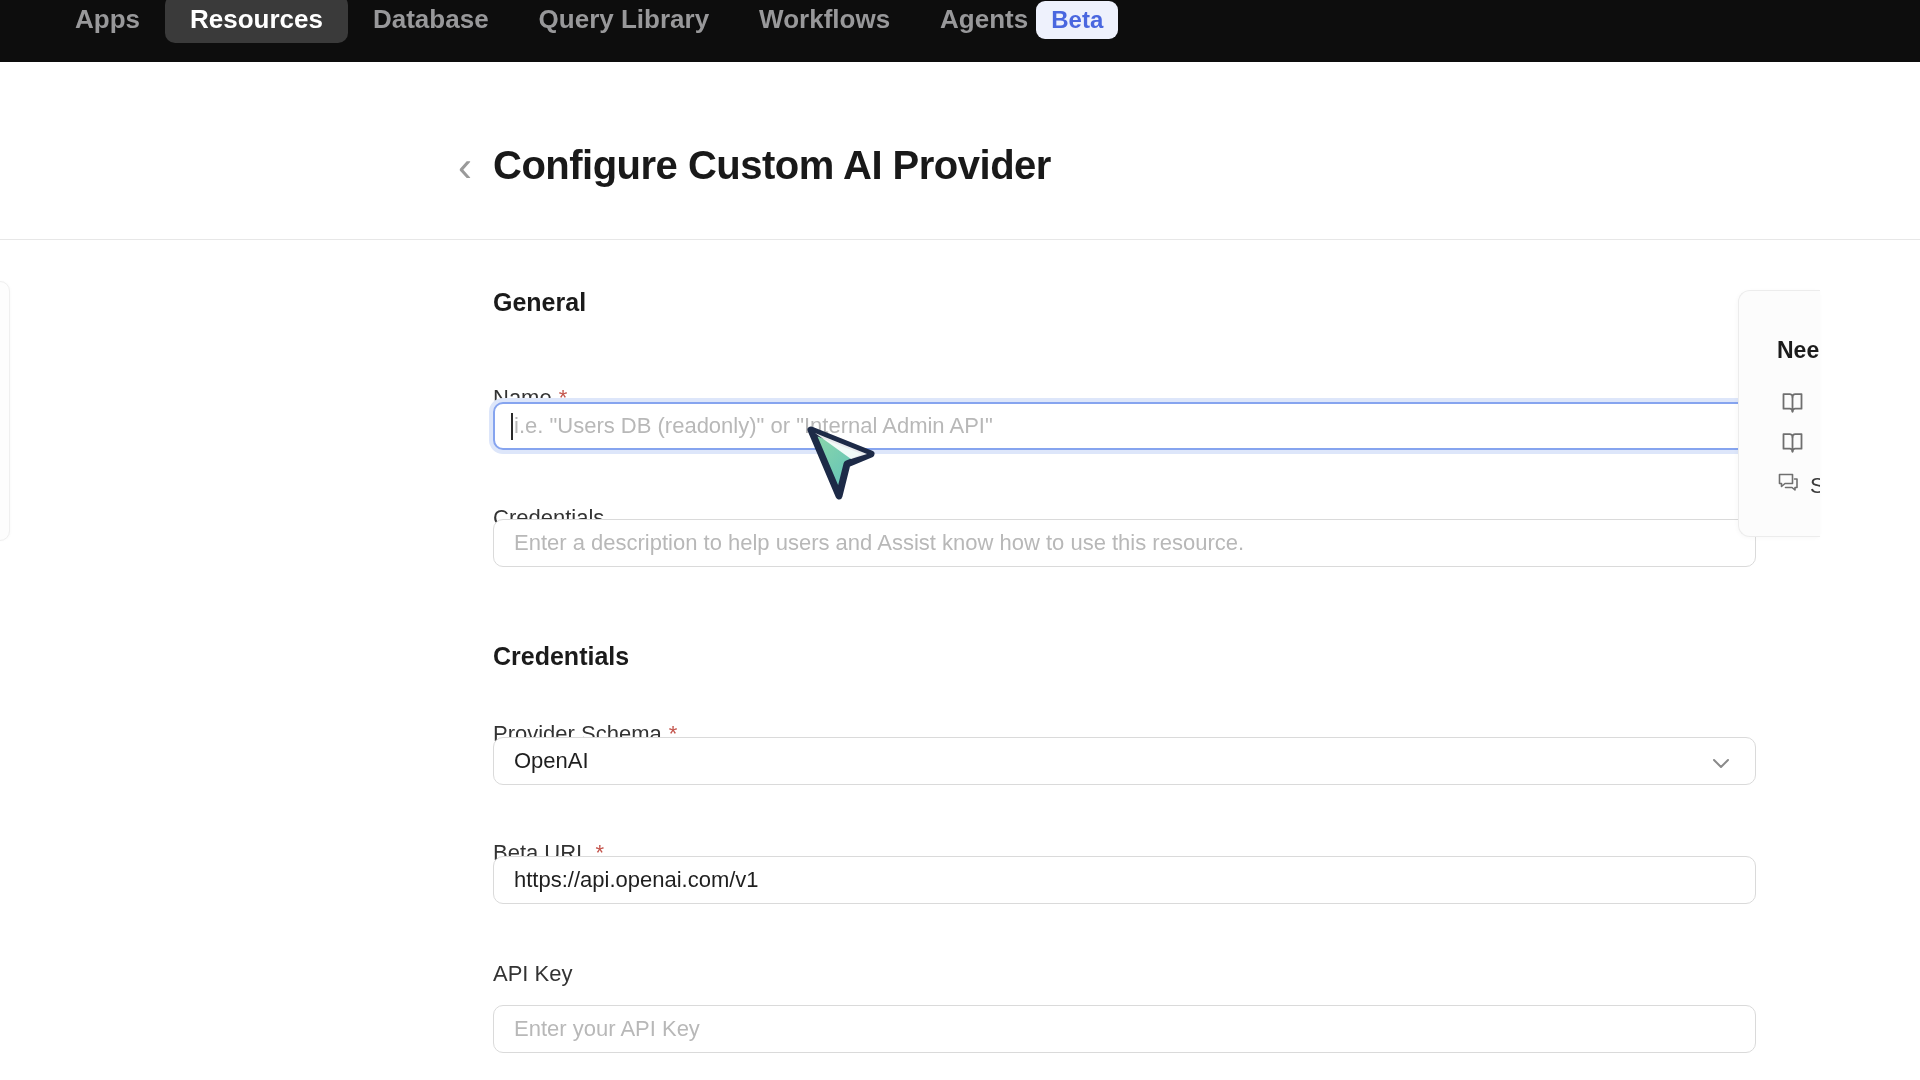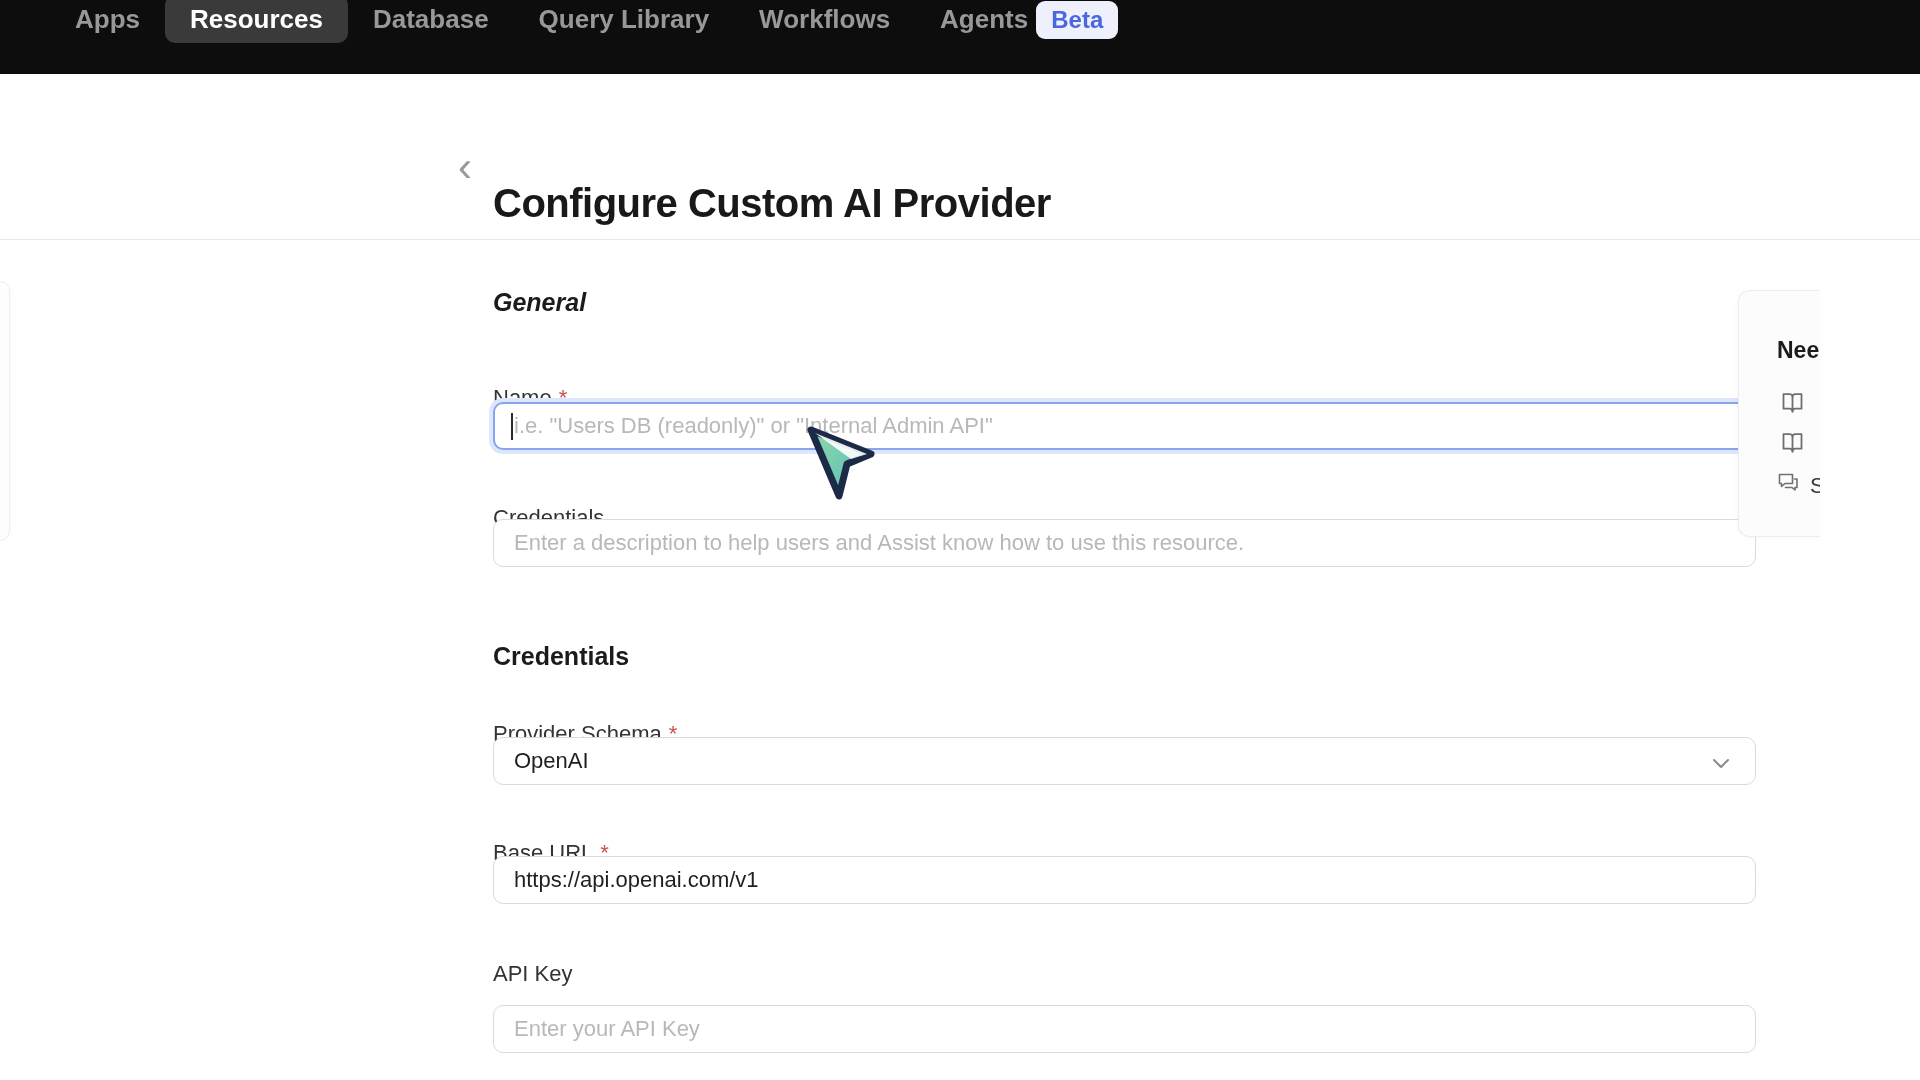--- a/index.html
+++ b/index.html
@@ -1,36 +1,36 @@
 <!DOCTYPE html>
 <html><head>
 <meta charset="utf-8">
 <style>
   * { margin:0; padding:0; box-sizing:border-box; }
   html,body { width:1920px; height:1080px; overflow:hidden; background:#ffffff;
               font-family:"Liberation Sans", sans-serif; }
 
   
-  .topnav { position:absolute; left:0; top:0; width:1920px; height:74px;
+  .topnav { position:absolute; left:0; top:0; width:1920px; height:62px;
             background:#0d0d0d; display:flex; align-items:flex-start;
             padding-left:50px; overflow:hidden; }
   .nav-item { height:48px; margin-top:-5px; display:flex; align-items:center;
               padding:0 25px; border-radius:10px; font-size:26px; font-weight:600;
               color:#98989a; cursor:pointer; white-space:nowrap; }
   .nav-item.active { background:#3a3a3a; color:#ffffff; }
   .beta-badge { height:38px; margin-top:1px; margin-left:-6px; display:flex;
                 align-items:center; padding:17px 15px; border-radius:9px;
                 background:#eef1fc; color:#4a67df; font-size:24px; font-weight:600; }
 
   
   .back-btn { position:absolute; left:444px; top:144px; width:42px; height:46px;
               display:flex; align-items:center; justify-content:center;
               font-size:42px; color:#9a9a9a; cursor:pointer; line-height:1; }
   .page-title { position:absolute; left:493px; top:143px; font-size:40px;
-                font-weight:700; color:#191919; letter-spacing:-0.5px;margin-top:38px; }
+                font-weight:700; color:#191919; letter-spacing:-0.5px; }
   .header-divider { position:absolute; left:0; top:239px; width:1920px; height:1px;
                     background:#e7e7e7; }
 
   
   .left-edge { position:absolute; left:-6px; top:281px; width:16px; height:260px;
                background:#fdfdfd; border:1px solid #efefef;
                border-radius:0 10px 10px 0; box-shadow:1px 0 3px rgba(0,0,0,0.02); }
 
   
   .section-heading { position:absolute; left:493px; font-size:25px; font-weight:700;
@@ -81,21 +81,21 @@
 </div>
 
 <div class="back-btn">
   <span>‹</span>
 </div>
 <h1 class="page-title">Configure Custom AI Provider</h1>
 <div class="header-divider"></div>
 
 <div class="left-edge"></div>
 
-<div class="section-heading" style="top:288px;font-style:italic;">General</div>
+<div class="section-heading" style="top:288px;">General</div>
 
 <div class="field-label" style="top:361px;">
   <span>Name</span><span class="required">*</span>
 </div>
 <input class="field-input focused" style="top: 402px;" type="text" placeholder="i.e. &quot;Users DB (readonly)&quot; or &quot;Internal Admin API&quot;">
 <div class="caret-bar"></div>
 
 <div class="field-label" style="top:481px;">Credentials</div>
 <input class="field-input" style="top: 519px;" type="text" placeholder="Enter a description to help users and Assist know how to use this resource.">
 
@@ -107,21 +107,21 @@
 <div class="select-box" style="top:737px;">
   <span>OpenAI</span>
   <span class="select-chevron">
     <svg width="24" height="24" viewBox="0 0 24 24" fill="none" stroke="#8a8a8a" stroke-width="2" stroke-linecap="round" stroke-linejoin="round">
       <polyline points="5,9 12,16 19,9"></polyline>
     </svg>
   </span>
 </div>
 
 <div class="field-label" style="top:816px;">
-  <span>Base URL</span><span class="required">*</span>
+  <span>Beta URL</span><span class="required">*</span>
 </div>
 <input class="field-input" style="top: 856px;" type="text" value="https://api.openai.com/v1">
 
 <div class="field-label" style="top:937px;">API Key</div>
 <input class="field-input" style="top: 976px; margin-top: 29px;" type="text" placeholder="Enter your API Key">
 
 <div class="field-label" style="top:1055px; font-weight:400;">
   <span>Model Names</span><span class="required">*</span>
 </div>
 

